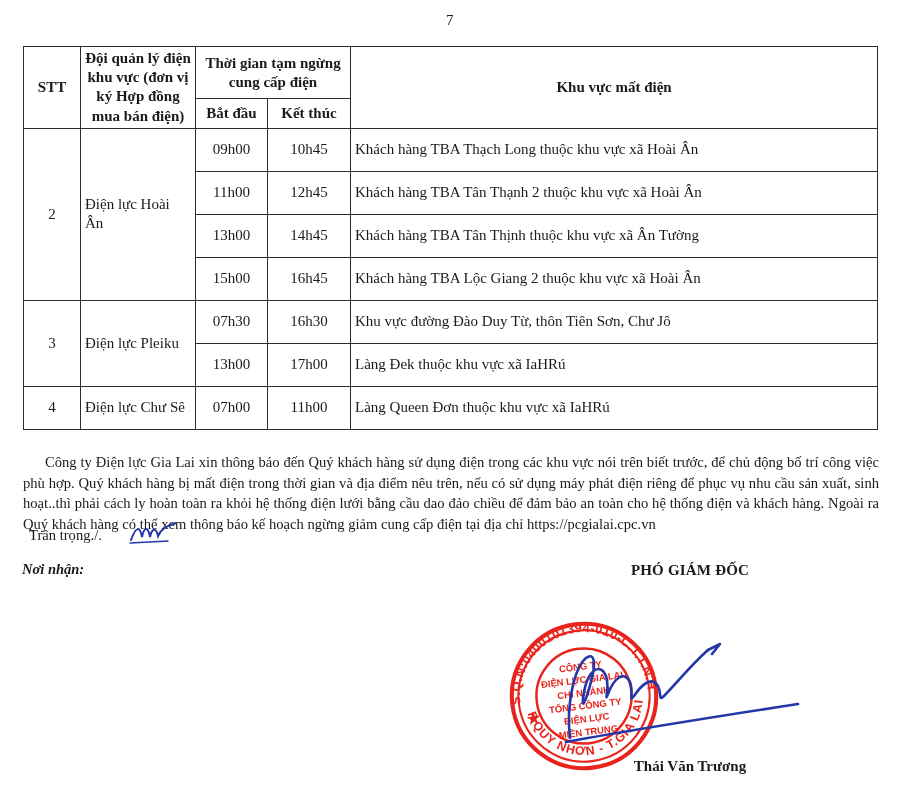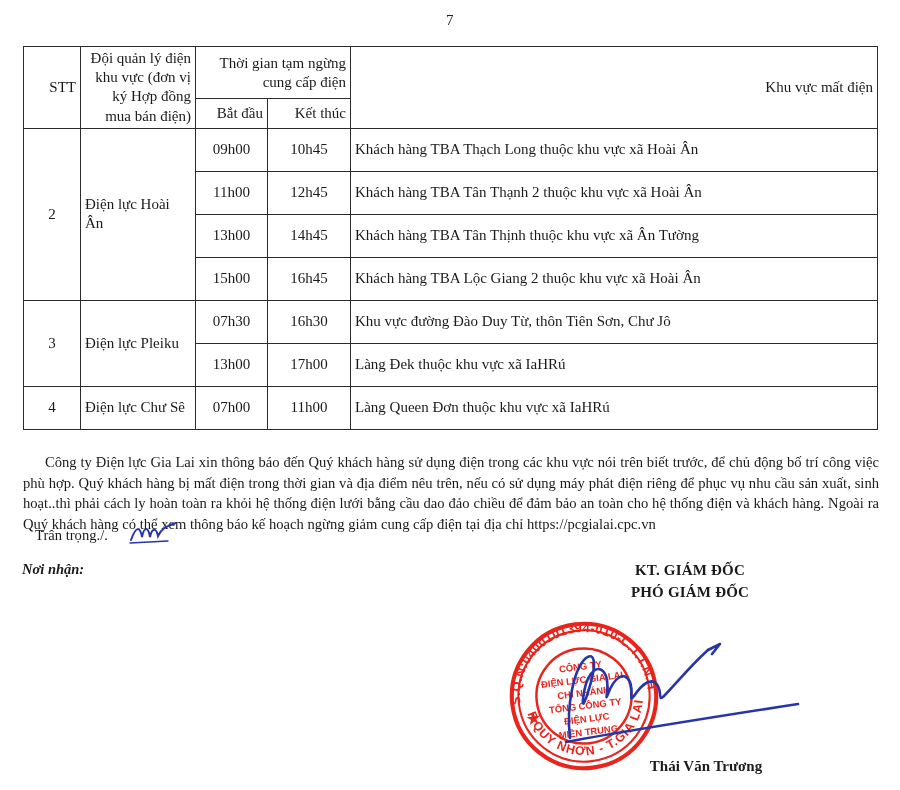--- a/index.html
+++ b/index.html
@@ -43,22 +43,22 @@
   }
   table.outage th,
   table.outage td {
     border: 1px solid #2b2b2b;
     padding: 2px 4px;
     vertical-align: middle;
     font-size: 15px;
     line-height: 1.28;
   }
   table.outage th {
-    font-weight: normal;
-    text-align: right;
+    font-weight: bold;
+    text-align: center;
   }
   .col-stt      { width: 57px; }
   .col-unit     { width: 115px; }
   .col-start    { width: 72px; }
   .col-end      { width: 83px; }
   .col-area     { width: auto; }
 
   .th-stt, .th-unit, .th-time, .th-area {
     font-size: 15px;
   }
@@ -93,21 +93,21 @@
     top: 452px;
     width: 856px;
     font-size: 14.6px;
     line-height: 1.42;
     text-align: justify;
     text-justify: inter-word;
   }
   .body-text .indent { padding-left: 22px; }
   .closing {
     position: absolute;
-    left: 17px;
+    left: 11px;
     top: 527px;
     width: 400px;
     font-size: 14.6px;
     padding-left: 18px;
   }
   
   .mini-sign {
     position: absolute;
     left: 128px;
     top: 520px;
@@ -141,21 +141,21 @@
     text-align: center;
   }
   .sign-block .role {
     font-weight: bold;
     font-size: 15px;
     line-height: 1.45;
     letter-spacing: .2px;
   }
   .signer-name {
     position: absolute;
-    left: 536px;
+    left: 520px;
     top: 758px;
     width: 340px;
     text-align: center;
     font-weight: bold;
     font-size: 15px;
   }
 
   
   .seal {
     position: absolute;
@@ -258,21 +258,20 @@
 <svg class="mini-sign" viewBox="0 0 60 26">
   <path d="M3 20 C8 6, 12 6, 14 17 C16 7, 20 6, 22 17 C24 8, 28 7, 30 16 C33 9, 40 5, 48 3" fill="none" stroke="#2436a8" stroke-width="2" stroke-linecap="round"></path>
   <path d="M2 23 L40 21" fill="none" stroke="#2436a8" stroke-width="1.4" stroke-linecap="round"></path>
 </svg>
 
 <div class="recipients">
   <div class="title">Nơi nhận:</div>
 </div>
 
 <div class="sign-block">
-  <div class="role">KT. GIÁM ĐỐC</div>
   <div class="role">PHÓ GIÁM ĐỐC</div>
 </div>
 
 <svg class="seal" viewBox="0 0 200 200">
   <defs>
     <path id="sealTopArc" d="M 22,100 A 78,78 0 0 1 178,100"></path>
     <path id="sealBottomArc" d="M 28,100 A 72,72 0 0 0 172,100"></path>
   </defs>
   <circle cx="100" cy="100" r="88" fill="none" stroke="#e8241c" stroke-width="5"></circle>
   <circle cx="100" cy="100" r="80" fill="none" stroke="#e8241c" stroke-width="2.5"></circle>

